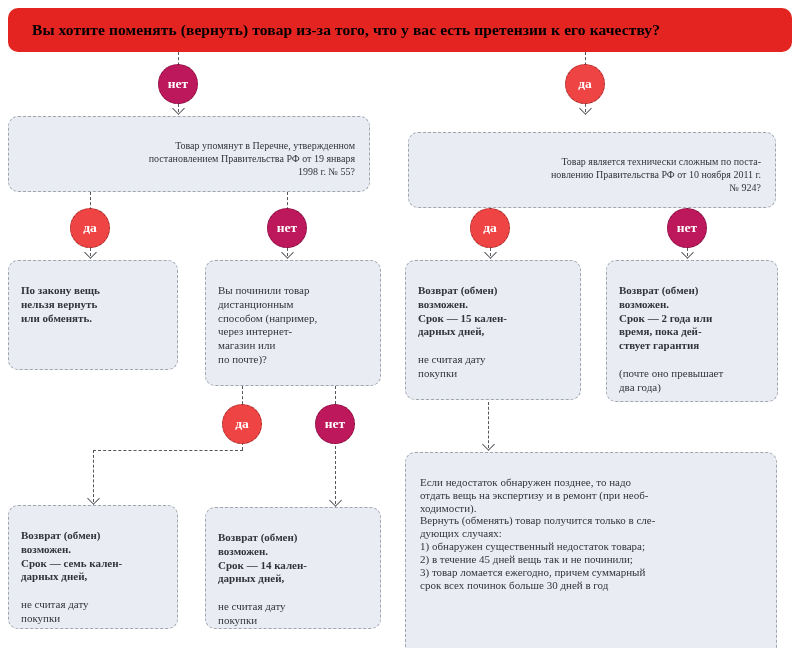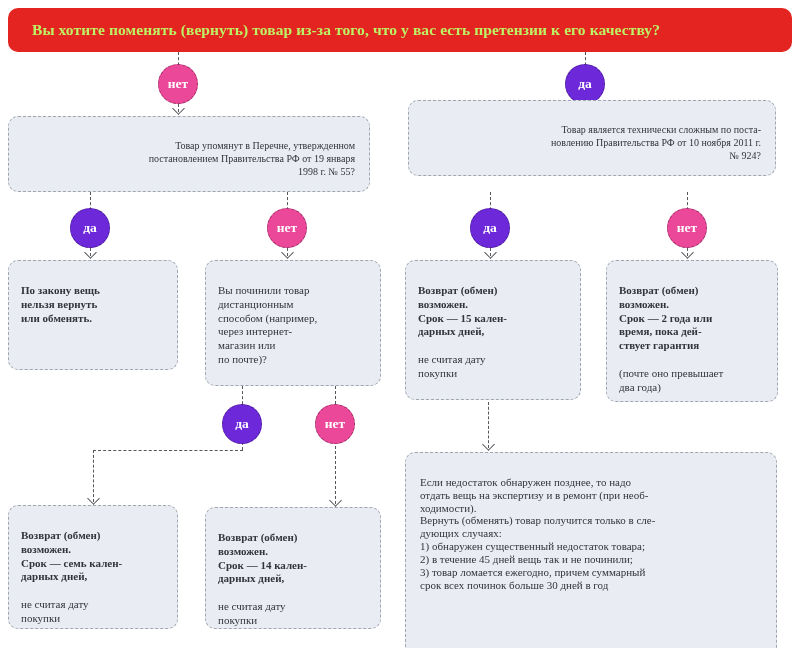--- a/index.html
+++ b/index.html
@@ -2,41 +2,41 @@
 <html><head>
 <meta charset="utf-8">
 <style>
   html,body{margin:0;padding:0;background:#ffffff;}
   #canvas{
     position:relative;width:800px;height:648px;background:#ffffff;overflow:hidden;
     font-family:"Liberation Serif","DejaVu Serif",serif;color:#33343a;
   }
   .hdr{
     position:absolute;left:8px;top:8px;width:784px;height:44px;box-sizing:border-box;
-    background:#e32420;border-radius:10px;color:#bef264;font-weight:bold;font-size:15.5px;
+    background:#e32420;border-radius:10px;color:#000000;font-weight:bold;font-size:15.5px;
     display:flex;align-items:center;padding:0 14px 0 24px;letter-spacing:.1px;
   }
   .box{
     position:absolute;box-sizing:border-box;background:#e9edf3;
     border:1px dashed #9fa6af;border-radius:10px;
     font-size:11px;line-height:1.26;white-space:pre-line;
   }
   .q{padding:9px 14px;font-size:10px;line-height:1.3;text-align:right;}
   .sm{padding:9px 12px;}
   .big{padding:10px 14px;line-height:1.17;}
   .b{font-weight:bold;display:block;white-space:pre-line;}
   .r{display:block;white-space:pre-line;}
   .circle{
     position:absolute;width:40px;height:40px;border-radius:50%;
     display:flex;align-items:center;justify-content:center;
     color:#fff;font-weight:bold;font-size:13.5px;
     border:1px dashed rgba(0,0,0,.35);box-sizing:border-box;
   }
-  .red{background:#ec4899;}
-  .blue{background:#6d28d9;}
+  .red{background:#be185d;}
+  .blue{background:#ef4444;}
   .vline{position:absolute;width:0;border-left:1.5px dashed #55565c;}
   .hline{position:absolute;height:0;border-top:1.5px dashed #55565c;}
   .arrow{
     position:absolute;width:9px;height:9px;box-sizing:border-box;
     border-right:1.5px solid #55565c;border-bottom:1.5px solid #55565c;
     transform:rotate(45deg);background:transparent;
   }
 </style>
 </head>
 <body>
@@ -95,21 +95,21 @@
     </div>
   <div class="circle red" style="left:315px;top:404px;">
       <span>нет</span>
     </div>
 
   <div class="box q" style="left:8px;top:116px;width:362px;height:76px;">
     <span class="r">Товар упомянут в Перечне, утвержденном
 постановлением Правительства РФ от 19 января
 1998 г. № 55?</span>
   </div>
-  <div class="box q" style="left:408px;top:100px;width:368px;height:76px;">
+  <div class="box q" style="left:408px;top:132px;width:368px;height:76px;">
     <span class="r">Товар является технически сложным по поста-
 новлению Правительства РФ от 10 ноября 2011 г.
 № 924?</span>
   </div>
 
   <div class="box sm" style="left:8px;top:260px;width:170px;height:110px;">
     <span class="b">По закону вещь
 нельзя вернуть
 или обменять.</span>
   </div>

